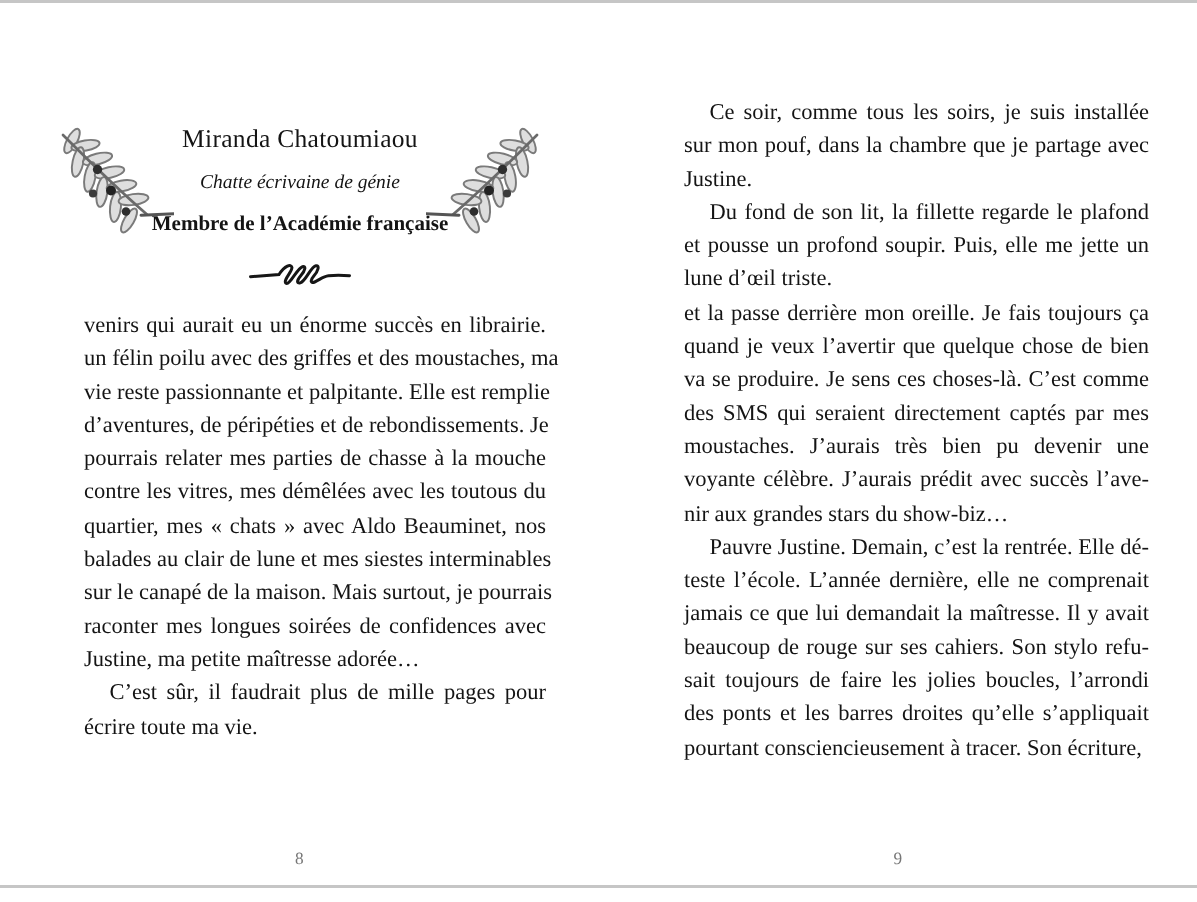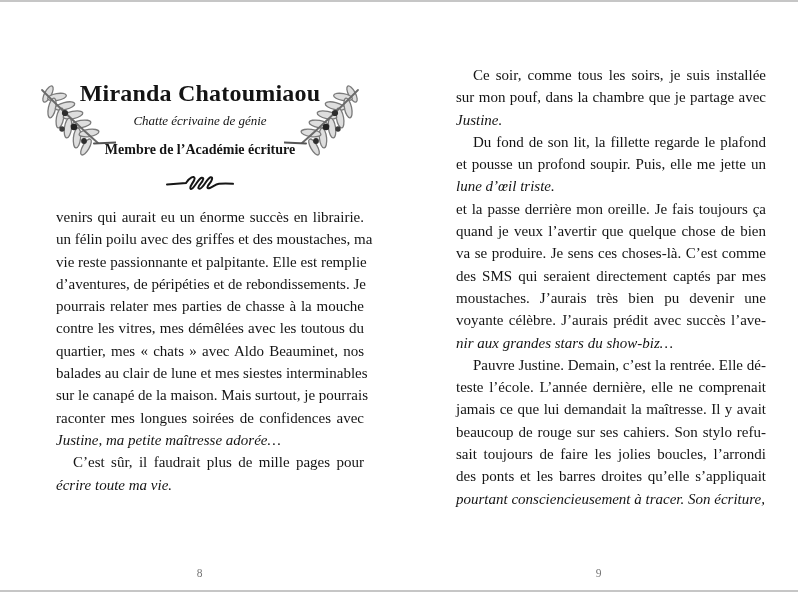--- a/index.html
+++ b/index.html
@@ -30,21 +30,21 @@
   .page.left  { left: 0; }
   .page.right { left: 399px; }
 
   
   .header {
     position: absolute; left: 34px; top: 74px; width: 332px;
     text-align: center;
   }
   .author-name {
     margin: 8px 0 0 0;
-    font-size: 24px; font-weight: bold; line-height: 22px;
+    font-size: 17px; font-weight: normal; line-height: 22px;
     letter-spacing: 0.2px;
   }
   .author-subtitle {
     margin: 7px 0 0 0;
     font-size: 13px; font-style: italic; line-height: 20px;
   }
   .author-affiliation {
     margin: 9px 0 0 0;
     font-size: 14px; font-weight: bold; line-height: 19px;
   }
@@ -62,21 +62,21 @@
   }
   .page.left  .textcol { left: 56px; top: 206px; }
   .page.right .textcol { left: 57px; top: 64px; width: 310px; }
   .para { margin: 0; }
   .line {
     white-space: nowrap;
     text-align: justify;
     -moz-text-align-last: justify;
     text-align-last: justify;
   }
-  .line.last { text-align-last: left; font-style: italic; -moz-text-align-last: left; }
+  .line.last { text-align-last: left; -moz-text-align-last: left; }
   .line.first { text-indent: 17px; }
 
   .page-number {
     position: absolute; top: 567px; width: 399px;
     text-align: center;
     font-size: 11.5px; color: #767676;
   }
   .page-number.pn-left  { left: 0; }
   .page-number.pn-right { left: 399px; }
 </style>
@@ -130,21 +130,21 @@
         <path d="M10 6 C 26 22 44 40 66 59" stroke="#6a6a6a" stroke-width="1.8" fill="none" stroke-linecap="round"></path>
         <path d="M62 59.5 L 84 58.5" stroke="#555555" stroke-width="2" fill="none" stroke-linecap="round"></path>
         <circle cx="33" cy="29" r="3.1" fill="#2e2e2e"></circle>
         <circle cx="42" cy="43" r="3.3" fill="#232323"></circle>
         <circle cx="30" cy="45" r="2.7" fill="#3b3b3b"></circle>
         <circle cx="52" cy="57" r="2.9" fill="#2e2e2e"></circle>
       </svg>
 
       <div class="author-name">Miranda Chatoumiaou</div>
       <div class="author-subtitle">Chatte écrivaine de génie</div>
-      <div class="author-affiliation">Membre de l’Académie écriture</div>
+      <div class="author-affiliation">Membre de l’Académie française</div>
 
       <div class="divider-wrap">
         <svg width="68" height="17" viewBox="0 0 68 17" aria-hidden="true">
           <path d="M1 9.5 C 8 9 14 8.5 20 8
                    C 24 2 28 0.8 28.6 3.2
                    C 29.2 5.8 22.5 11.8 24.6 13.8
                    C 26.8 15.8 32.2 3.8 35.6 2.8
                    C 38.2 2 37.6 5.2 34.6 8.6
                    C 31.8 11.8 31.6 14.2 34.2 13.6
                    C 37.8 12.6 41.2 2.8 44.6 2.2

